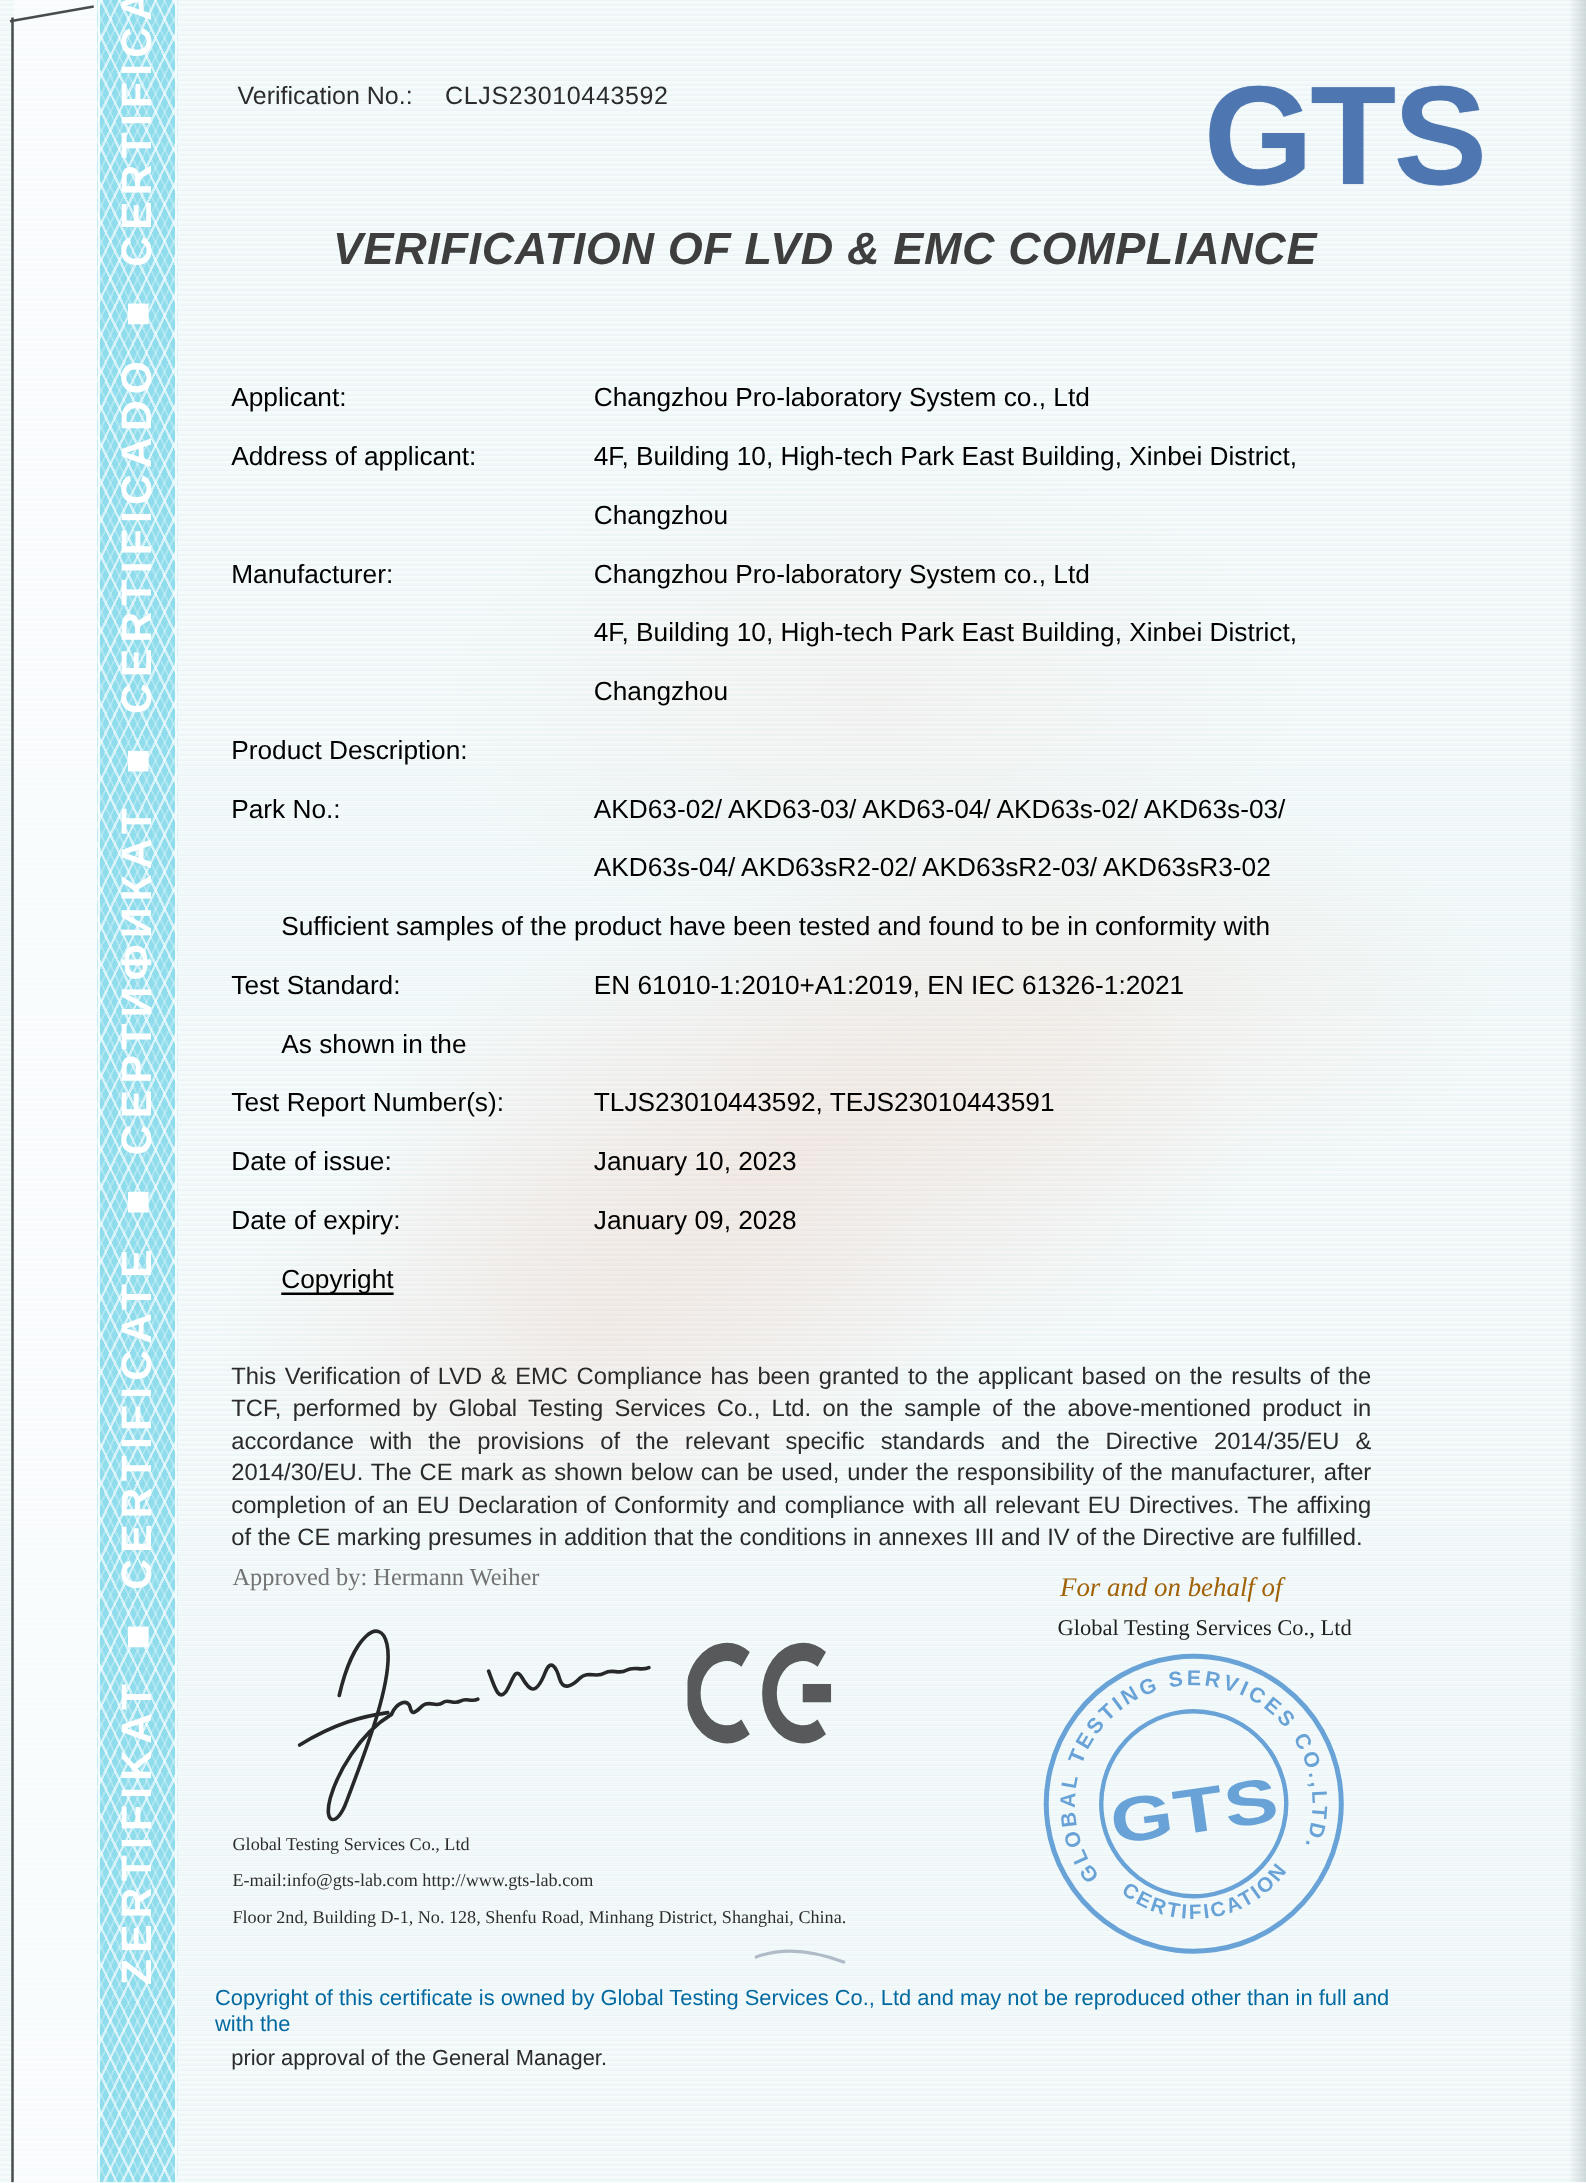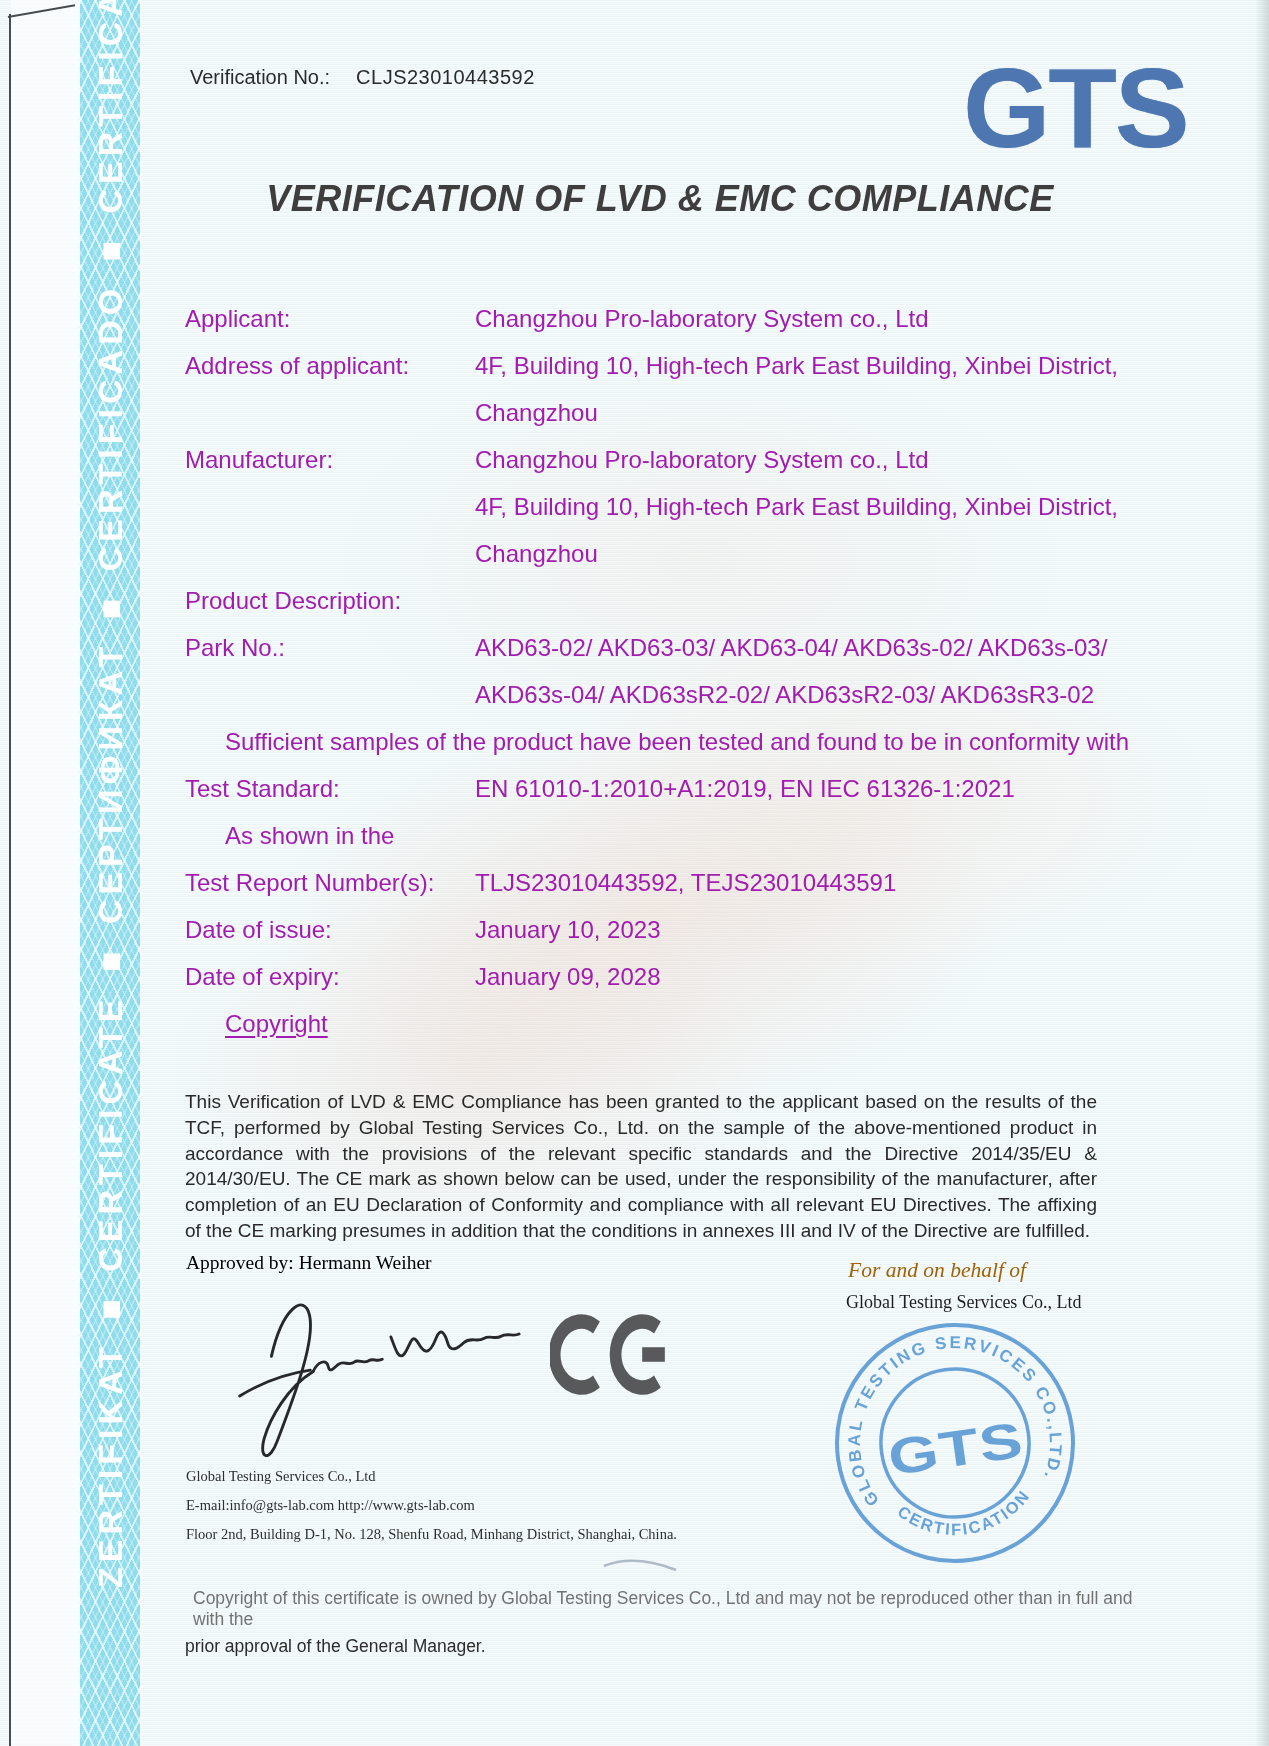--- a/index.html
+++ b/index.html
@@ -54,41 +54,41 @@
     text-shadow:0 0 1px rgba(78,118,176,.6);
   }
 
   .title{
     position:absolute;left:200px;top:178px;width:920px;text-align:center;white-space:nowrap;
     font-size:36px;font-weight:bold;font-style:italic;letter-spacing:.5px;color:#3e3e3e;
   }
 
   .rows{position:absolute;left:185px;top:295px;width:912px;}
   .row{display:grid;grid-template-columns:290px 1fr;height:47px;line-height:47px;
-    font-size:24px;white-space:nowrap;color:#a21caf;}
+    font-size:21px;white-space:nowrap;color:#000000;}
   .row.full{display:block;margin-left:40px;}
   .row .u{text-decoration:underline;text-underline-offset:4px;}
 
   .para{
     position:absolute;left:185px;top:1070px;width:912px;
     font-size:19px;line-height:25.8px;text-align:justify;color:#2a2a2a;
   }
 
   .serif{font-family:"Liberation Serif",serif;}
-  .approved{position:absolute;left:186px;top:1252px;font-size:19.5px;color:#000000;}
+  .approved{position:absolute;left:186px;top:1252px;font-size:19.5px;color:#737373;}
   .behalf1{position:absolute;left:848px;top:1258px;font-size:21.5px;color:#a16207;font-style:italic;}
   .behalf2{position:absolute;left:846px;top:1292px;font-size:18px;color:#1f1f1f;}
 
   .sig{position:absolute;left:168px;top:1288px;}
   .ce{position:absolute;left:550px;top:1306px;}
   .stamp{position:absolute;left:830px;top:1318px;opacity:.82;}
   .penmark{position:absolute;left:600px;top:1552px;opacity:.55;}
 
   .contact{position:absolute;left:186px;top:1462px;font-size:14.5px;line-height:29px;color:#2e2e2e;}
-  .copy1{position:absolute;left:193px;top:1588px;width:960px;font-size:17.5px;color:#737373;}
+  .copy1{position:absolute;left:172px;top:1588px;width:960px;font-size:17.5px;color:#0369a1;}
   .copy2{position:absolute;left:185px;top:1636px;font-size:17.5px;color:#2b2b2b;}
 </style>
 </head>
 <body>
 
 <div class="page">
 
   <div class="margin-strip"></div>
   <div class="edge-left"></div>
   <div class="edge-diag"></div>

